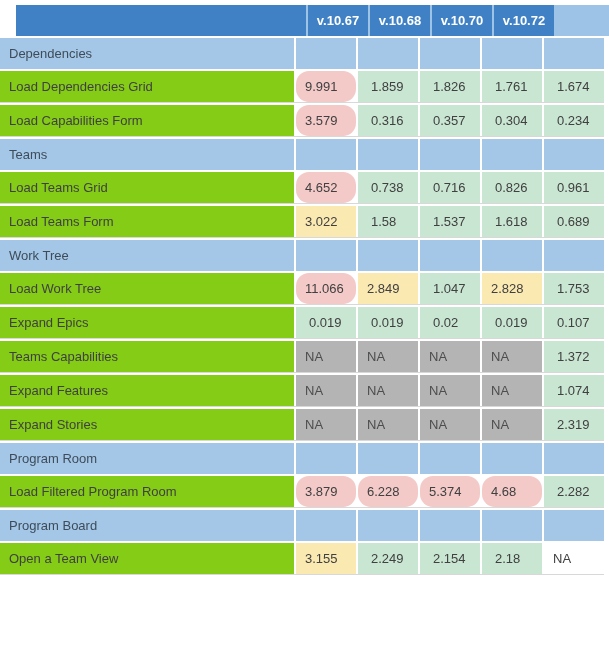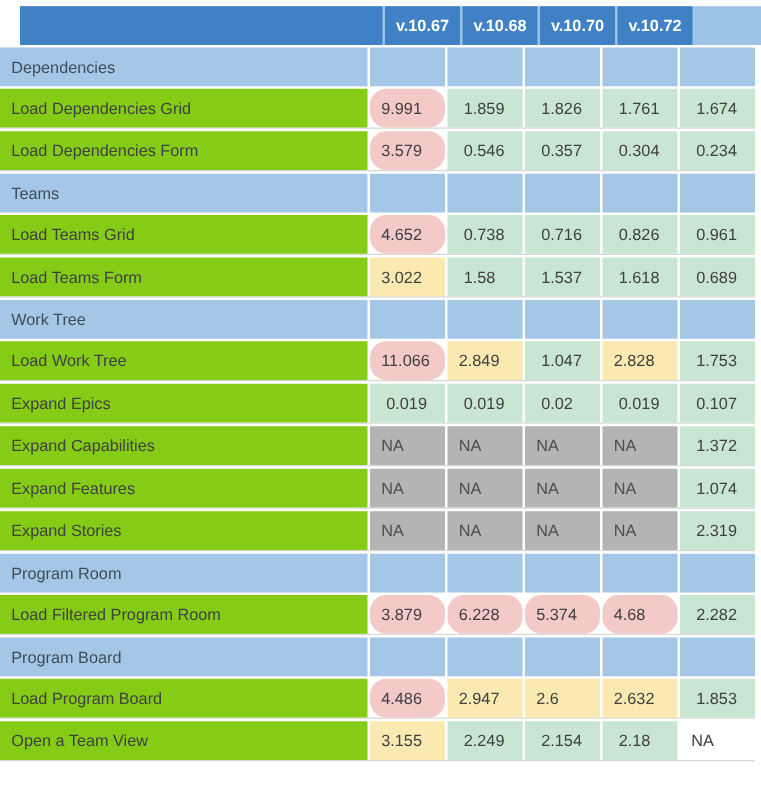--- a/index.html
+++ b/index.html
@@ -70,23 +70,23 @@
       </div>
       <div class="row metric">
         <div class="cell label-cell">Load Dependencies Grid</div>
         <div class="cell s-bad">9.991</div>
         <div class="cell s-good">1.859</div>
         <div class="cell s-good">1.826</div>
         <div class="cell s-good">1.761</div>
         <div class="cell s-good">1.674</div>
       </div>
       <div class="row metric">
-        <div class="cell label-cell">Load Dependencies Form</div>
+        <div class="cell label-cell">Load Capabilities Form</div>
         <div class="cell s-bad">3.579</div>
-        <div class="cell s-good">0.546</div>
+        <div class="cell s-good">0.316</div>
         <div class="cell s-good">0.357</div>
         <div class="cell s-good">0.304</div>
         <div class="cell s-good">0.234</div>
       </div>
       <div class="row section">
         <div class="cell s-section section-label">Teams</div>
         <div class="cell s-section"></div>
         <div class="cell s-section"></div>
         <div class="cell s-section"></div>
         <div class="cell s-section"></div>
@@ -126,21 +126,21 @@
       </div>
       <div class="row metric">
         <div class="cell label-cell">Expand Epics</div>
         <div class="cell s-good">0.019</div>
         <div class="cell s-good">0.019</div>
         <div class="cell s-good">0.02</div>
         <div class="cell s-good">0.019</div>
         <div class="cell s-good">0.107</div>
       </div>
       <div class="row metric">
-        <div class="cell label-cell">Expand Capabilities</div>
+        <div class="cell label-cell">Teams Capabilities</div>
         <div class="cell s-na">NA</div>
         <div class="cell s-na">NA</div>
         <div class="cell s-na">NA</div>
         <div class="cell s-na">NA</div>
         <div class="cell s-good">1.372</div>
       </div>
       <div class="row metric">
         <div class="cell label-cell">Expand Features</div>
         <div class="cell s-na">NA</div>
         <div class="cell s-na">NA</div>
@@ -174,28 +174,20 @@
       </div>
       <div class="row section">
         <div class="cell s-section section-label">Program Board</div>
         <div class="cell s-section"></div>
         <div class="cell s-section"></div>
         <div class="cell s-section"></div>
         <div class="cell s-section"></div>
         <div class="cell s-section"></div>
       </div>
       <div class="row metric">
-        <div class="cell label-cell">Load Program Board</div>
-        <div class="cell s-bad">4.486</div>
-        <div class="cell s-warn">2.947</div>
-        <div class="cell s-warn">2.6</div>
-        <div class="cell s-warn">2.632</div>
-        <div class="cell s-good">1.853</div>
-      </div>
-      <div class="row metric">
         <div class="cell label-cell">Open a Team View</div>
         <div class="cell s-warn">3.155</div>
         <div class="cell s-good">2.249</div>
         <div class="cell s-good">2.154</div>
         <div class="cell s-good">2.18</div>
         <div class="cell s-plain">NA</div>
       </div>
     </div>
 </div>
 

